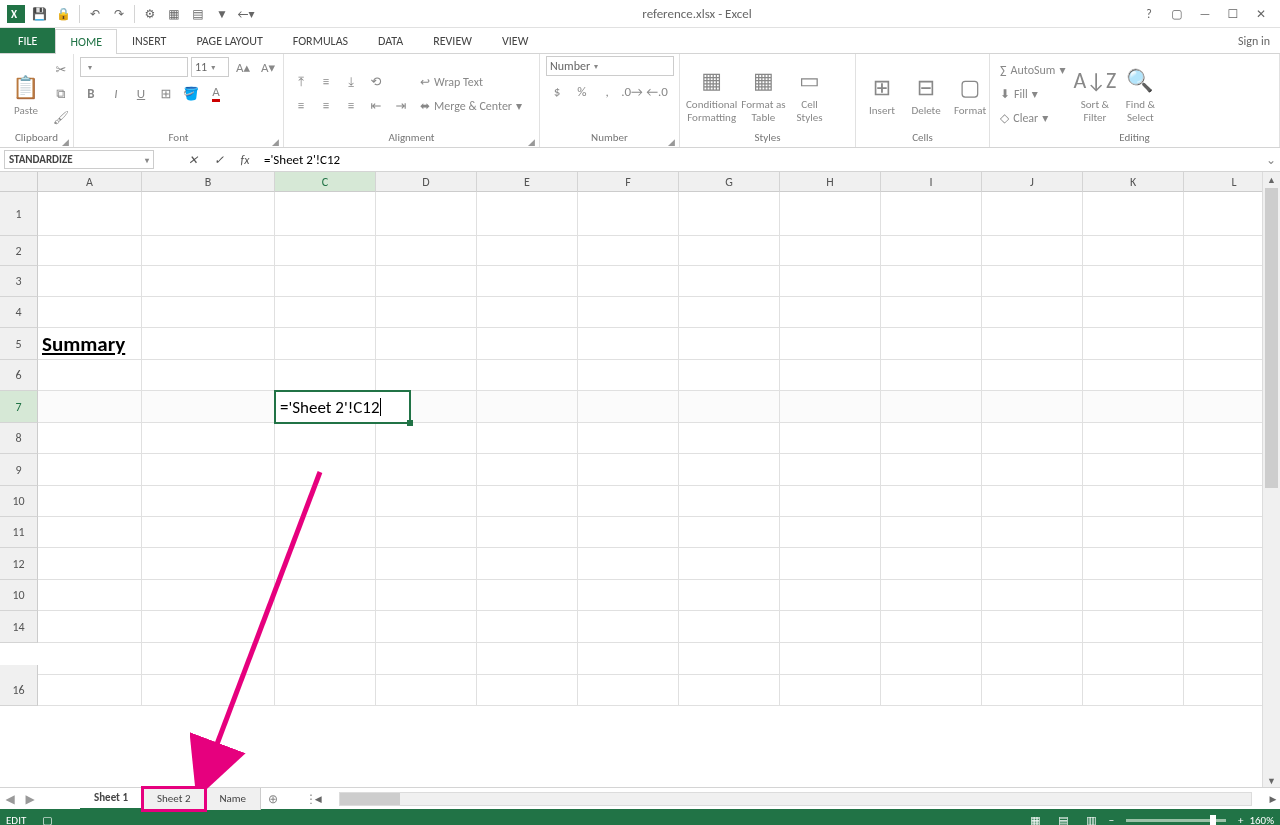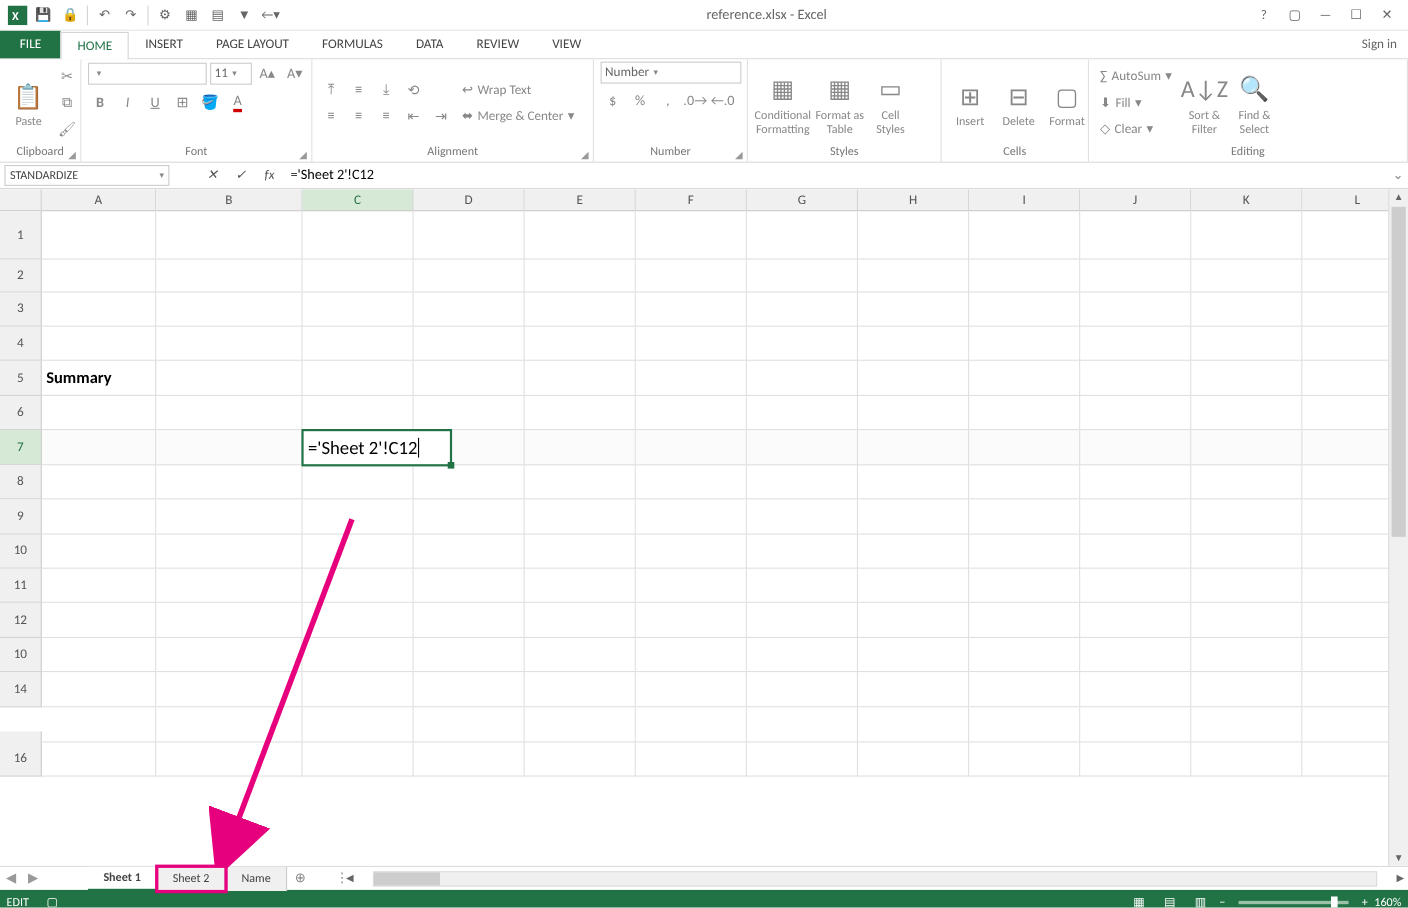--- a/index.html
+++ b/index.html
@@ -29,35 +29,35 @@
 .vbtn .ic { font-size:22px; height:36px; display:flex; align-items:center; justify-content:center;}
 .vbtn .lbl { font-size:11px; text-align:center; line-height:1.15;}
 .mini-row { display:flex; gap:3px; align-items:center;}
 .mini-btn { width:22px; height:22px; display:flex; align-items:center; justify-content:center; color:#888; font-size:13px;}
 .col { display:flex; flex-direction:column; gap:2px;}
 .long-btn { height:22px; display:flex; align-items:center; gap:4px; color:#888; padding:0 4px; font-size:12px; white-space:nowrap;}
 .combo { height:20px; border:1px solid #ccc; background:#fff; display:flex; align-items:center; padding:0 3px; font-size:12px; color:#666;}
 .combo .dd { margin-left:4px; font-size:8px; color:#888;}
 
 .fbar { height:24px; display:flex; align-items:stretch; border-bottom:1px solid #d4d4d4; background:#fff;}
-.namebox { width:150px; border:1px solid #ccc; margin:2px 0 2px 4px; display:flex; align-items:center; padding:0 4px; font-size:11px;}
+.namebox { width:150px; border:1px solid #ccc; margin:2px 0 2px 4px; display:flex; align-items:center; padding:0 4px; font-size:11px;font-weight:bold;}
 .namebox .dd { margin-left:auto; font-size:8px; color:#888;}
 .fbar .fx-controls { display:flex; align-items:center; gap:0; margin-left:26px;}
 .fbar .fx-btn { width:26px; display:flex; align-items:center; justify-content:center; color:#555; font-style:italic;}
 .fbar .fx-input { flex:1; display:flex; align-items:center; padding:0 6px; font-size:13px; color:#000;}
 .fbar .scroll { width:18px; display:flex; align-items:center; justify-content:center; color:#888;}
 
 .sheet { position:relative; height:615px; background:#fff; overflow:hidden;}
 .sel-all { position:absolute; left:0; top:0; width:38px; height:20px; background:#f0f0f0; border-right:1px solid #ccc; border-bottom:1px solid #ccc;}
 .col-header { position:absolute; top:0; height:20px; background:#f0f0f0; border-right:1px solid #d4d4d4; border-bottom:1px solid #ccc; display:flex; align-items:center; justify-content:center; font-size:12px; color:#555;}
 .row-header { position:absolute; left:0; width:38px; background:#f0f0f0; border-bottom:1px solid #d4d4d4; border-right:1px solid #ccc; display:flex; align-items:center; justify-content:center; font-size:12px; color:#555;}
 .row-header.active, .col-header.active { background:#d6e8d6; color:#217346; font-weight:500;}
 .cell { position:absolute; border-right:1px solid #e0e0e0; border-bottom:1px solid #e0e0e0; display:flex; align-items:center; padding:0 4px; font-size:15px;}
 .cell.title { font-weight:bold; font-size:24px; color:#000; border-bottom:2px solid #000;}
-.cell.bold { font-weight:bold; font-size:15px; color:#000;}
+.cell.bold { font-weight:bold; font-size:21px; color:#000;text-decoration:underline;}
 .cell.edit { border:2px solid #217346; background:#fff; font-size:17px; color:#000;}
 .cell.edit::after { content:""; position:absolute; right:-4px; bottom:-4px; width:6px; height:6px; background:#217346;}
 .caret { display:inline-block; width:1px; height:18px; background:#000; vertical-align:middle;}
 
 .row-shade { position:absolute; left:38px; right:0; background:#f5f5f5; opacity:0.4;}
 
 .sheet-tab-row { height:22px; display:flex; align-items:center; background:#fff; border-top:1px solid #d4d4d4;}
 .nav-btn { width:20px; height:22px; display:flex; align-items:center; justify-content:center; color:#999;}
 .stab { padding:0 14px; height:22px; display:flex; align-items:center; font-size:11px; color:#444; border-right:1px solid #ccc; background:#f0f0f0;}
 .stab.active { background:#fff; border-bottom:2px solid #217346; font-weight:bold;}

